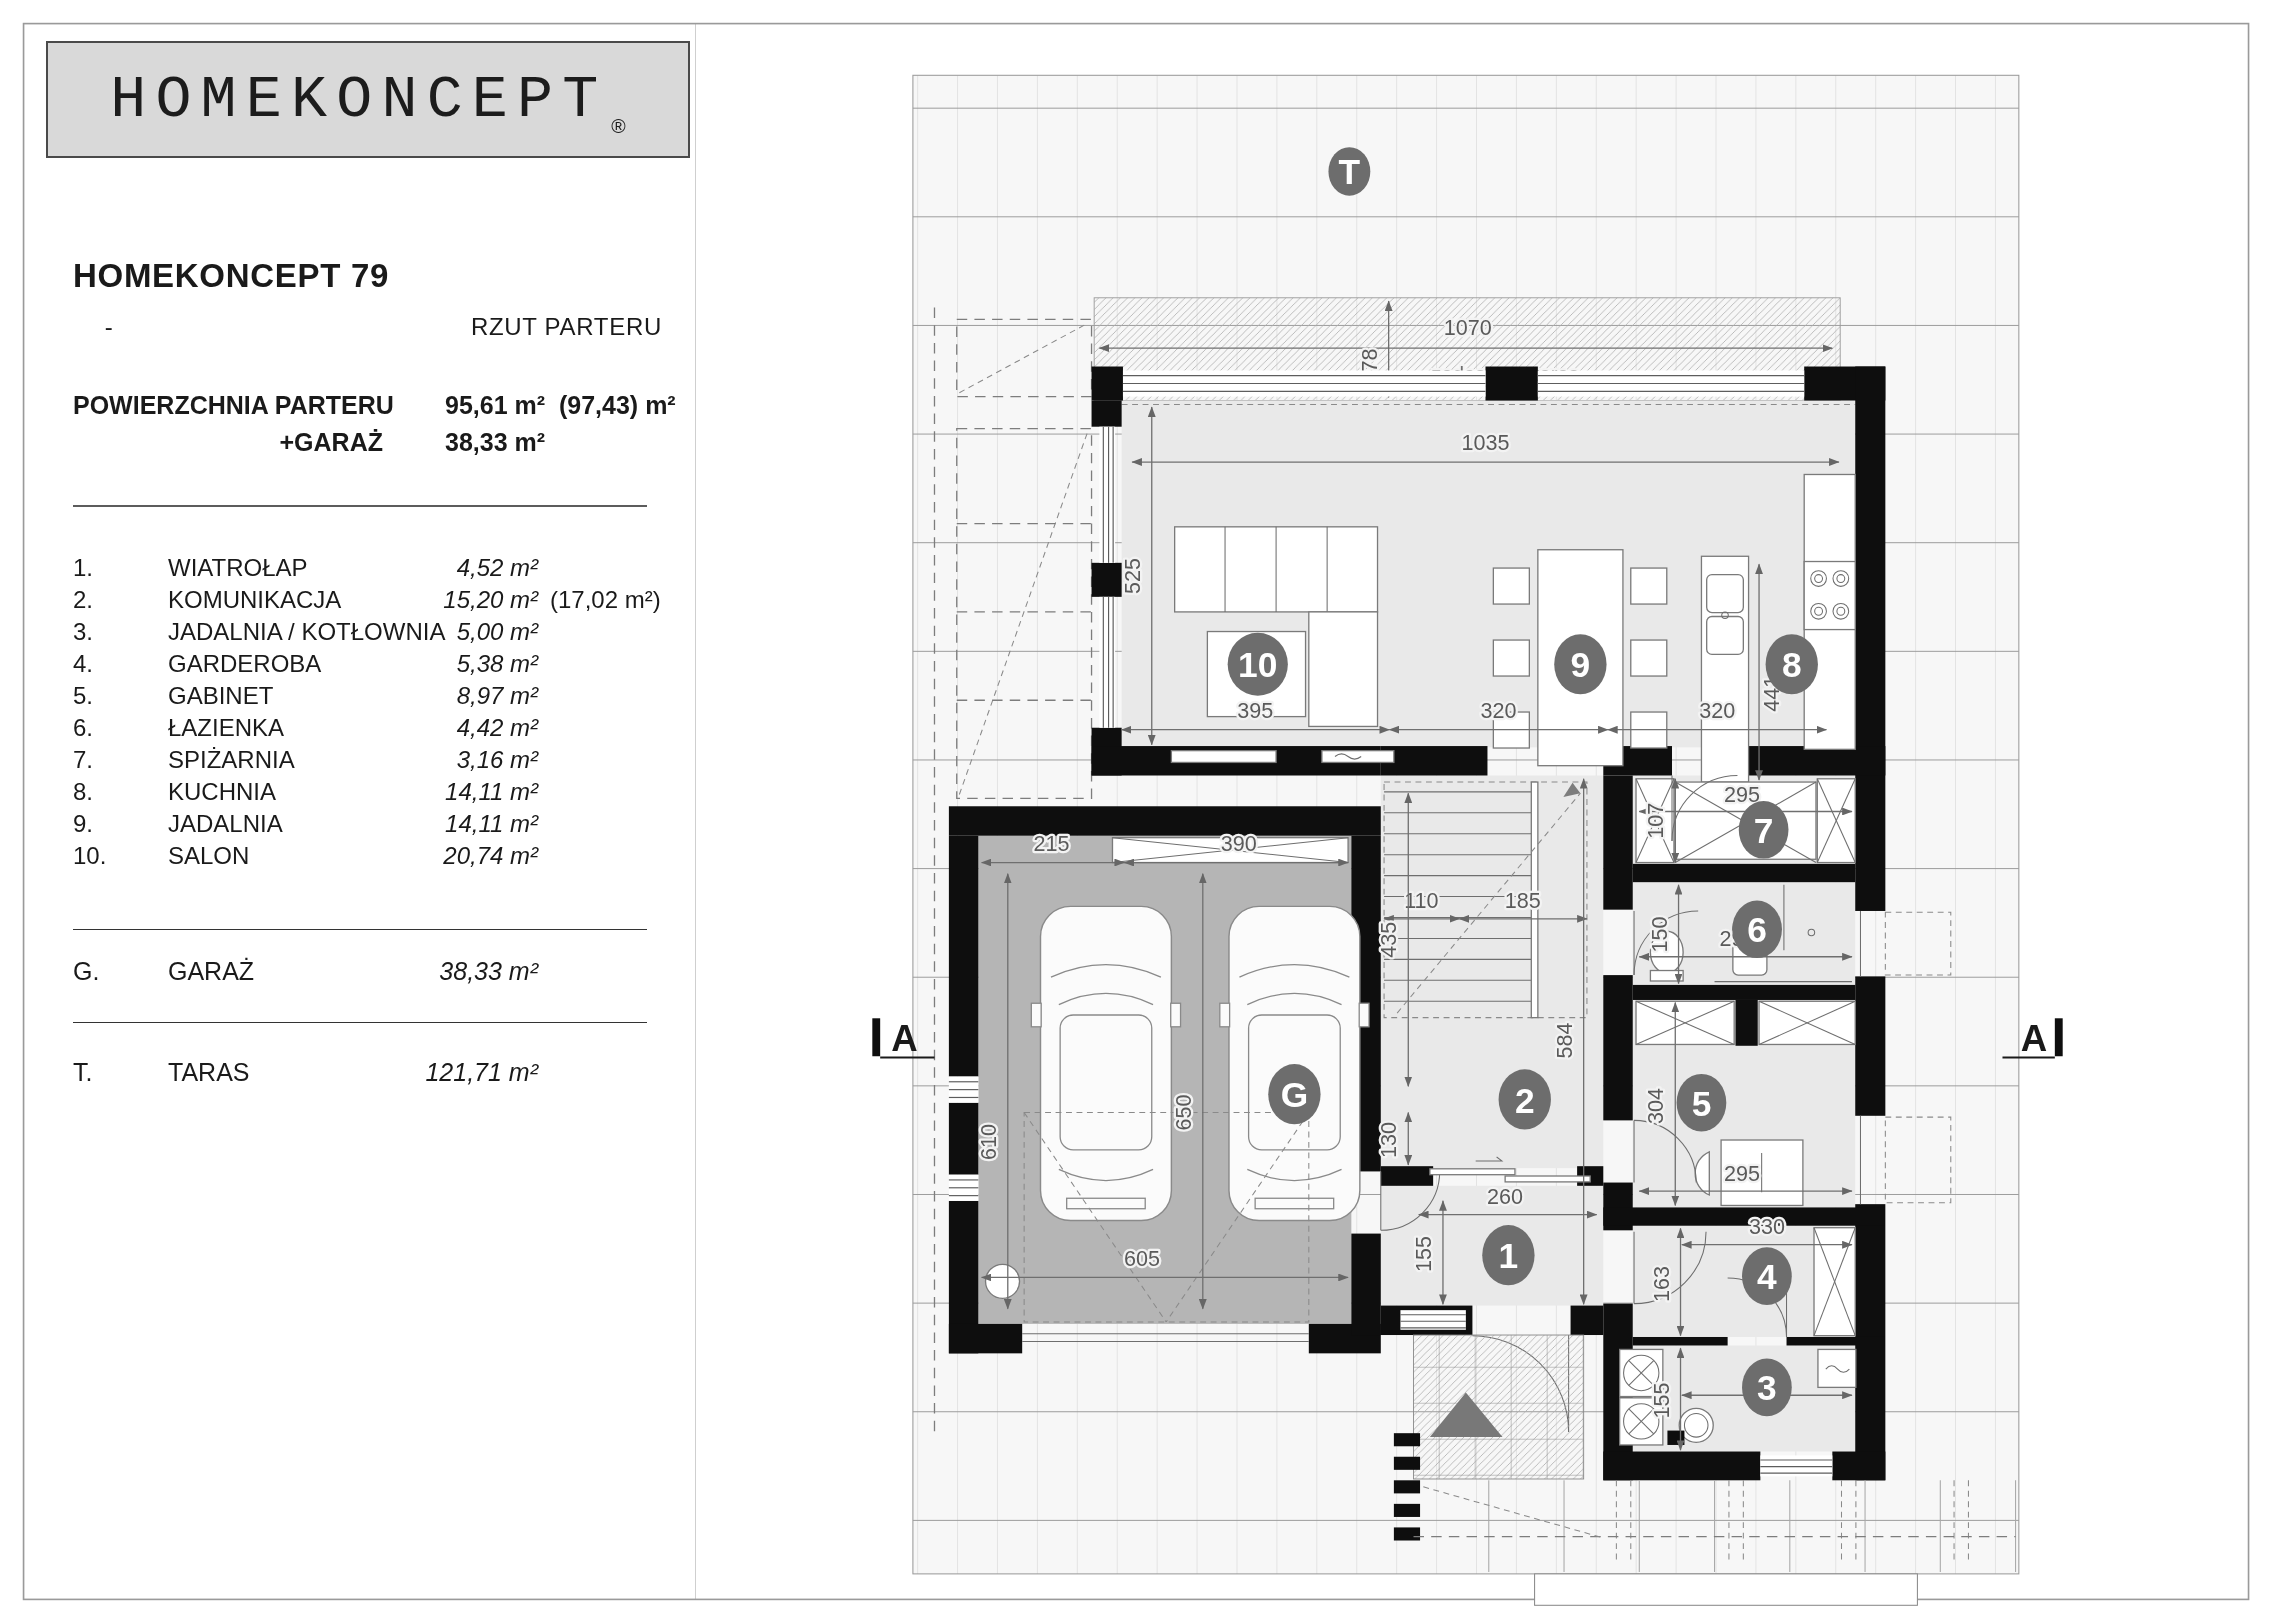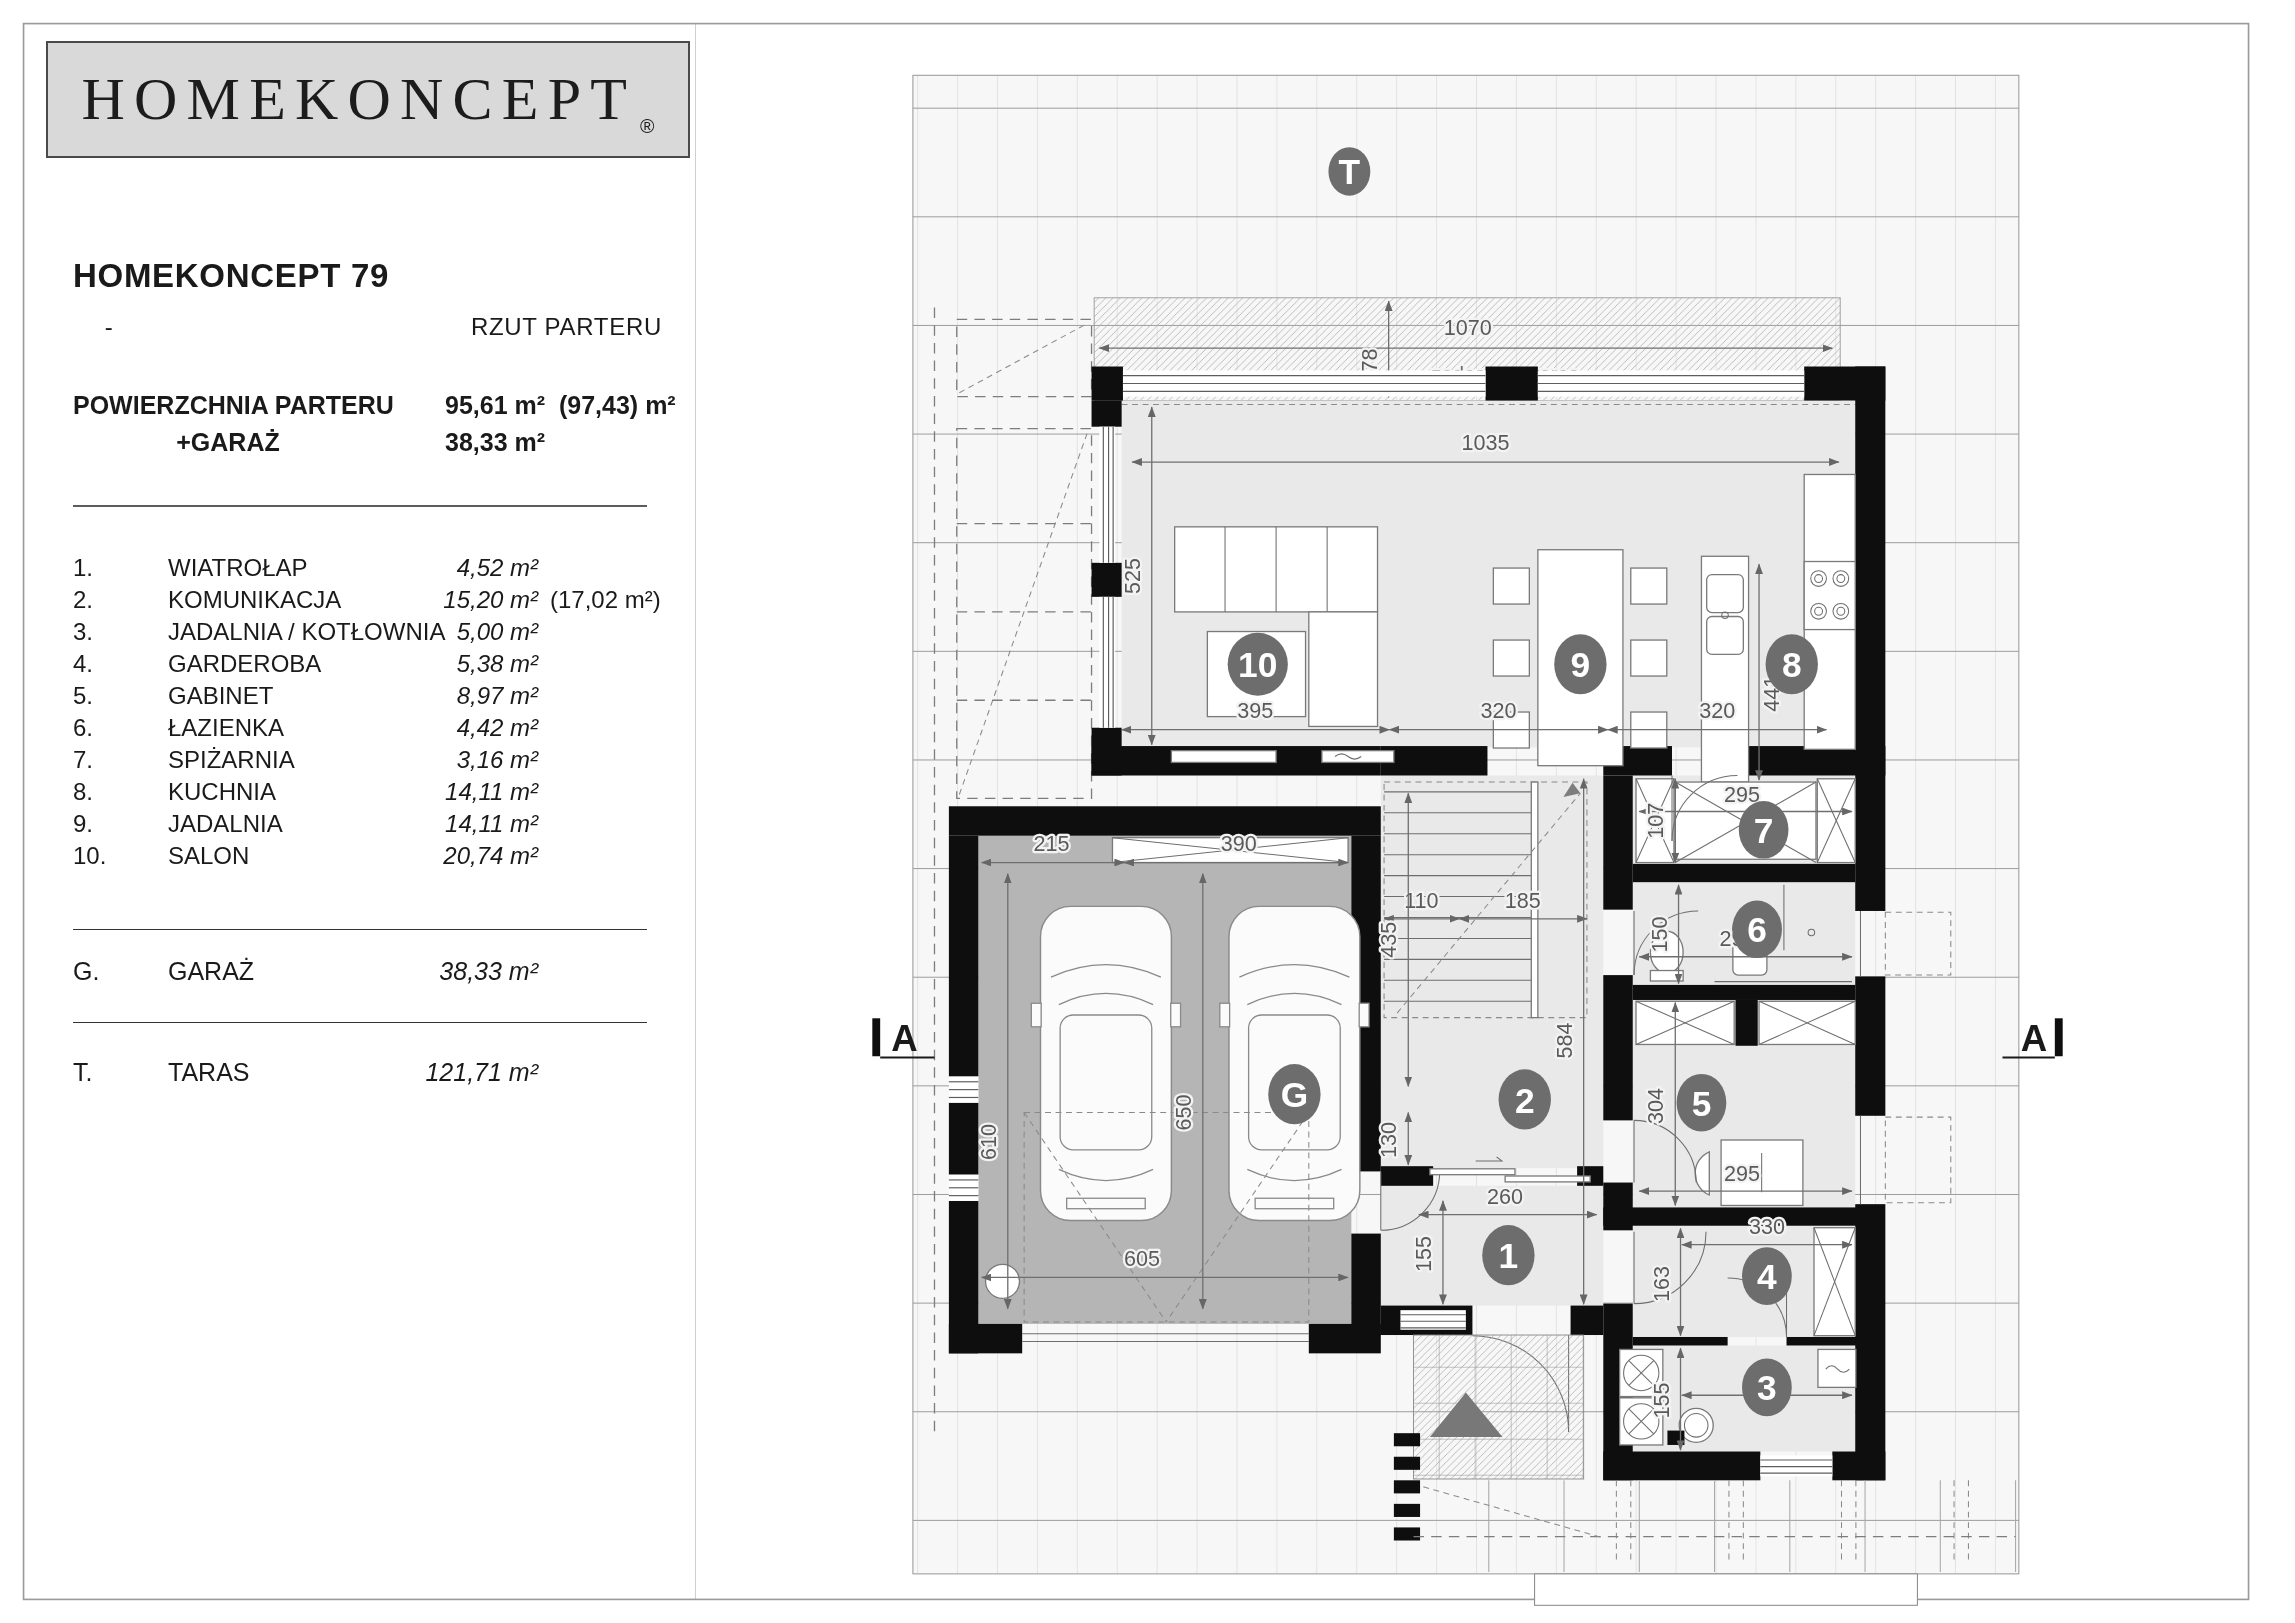--- a/index.html
+++ b/index.html
@@ -1,31 +1,31 @@
 <!DOCTYPE html>
 <html style="font-size:10.5px"><head>
 <meta charset="utf-8">
 <style>
   html,body{margin:0;padding:0;background:#ffffff;}
   body{width:2295px;height:1623px;position:relative;font-family:"Liberation Sans",sans-serif;color:#1a1a1a;}
   .page{position:absolute;inset:0;background:#fff;}
   
   .panel{position:absolute;left:0;top:0;width:695px;height:1623px;}
   .logo-box{position:absolute;left:46px;top:41px;width:640px;height:113px;background:#d9d9d9;border:2px solid #4a4a4a;display:flex;align-items:center;justify-content:center;}
-  .logo{font-family:Liberation Serif, serif;font-size:60px;font-weight:400;letter-spacing:9.2px;color:#1c1c1c;}
+  .logo{font-family:Liberation Mono, monospace;font-size:60px;font-weight:400;letter-spacing:9.2px;color:#1c1c1c;}
   .reg{font-size:19.6px;color:#1c1c1c;align-self:flex-end;margin:0 0 18.3px 3.9px;}
   .ttl{position:absolute;left:73px;top:257px;font-size:33px;font-weight:bold;letter-spacing:0.7px;}
   .subtitle{position:absolute;left:73px;top:313px;width:589px;display:flex;font-size:24px;letter-spacing:0.7px;}
   .subtitle .s-l{width:367px;}
   .subtitle .s-d{width:72px;text-align:center;}
   .subtitle .s-r{flex:1;text-align:right;}
   .areas{position:absolute;left:73px;top:391px;width:612px;font-size:25px;font-weight:bold;}
   .arow{position:relative;height:37px;}
   .alabel1{position:absolute;left:0;}
-  .alabel2{position:absolute;left:0;width:310px;text-align:center;}
+  .alabel2{position:absolute;left:0;width:310px;text-align:right;}
   .avalue{position:absolute;left:372px;white-space:nowrap;}
   .rule{position:absolute;left:73px;width:574px;border-top:2px solid #5c5c5c;}
   .rule.r1{top:505px;}
   .rule.r2{top:929px;border-top-width:1.3px;border-color:#333;}
   .rule.r3{top:1022px;border-top-width:1.3px;border-color:#333;}
   .roomlist{position:absolute;left:73px;top:554px;width:612px;font-size:24px;}
   .rrow{position:relative;height:32px;}
   .rnum{position:absolute;left:0;}
   .rlabel{position:absolute;left:63px;white-space:nowrap;margin-left:32px;}
   .rarea{position:absolute;left:0;width:465px;text-align:right;white-space:nowrap;font-style:italic;}

